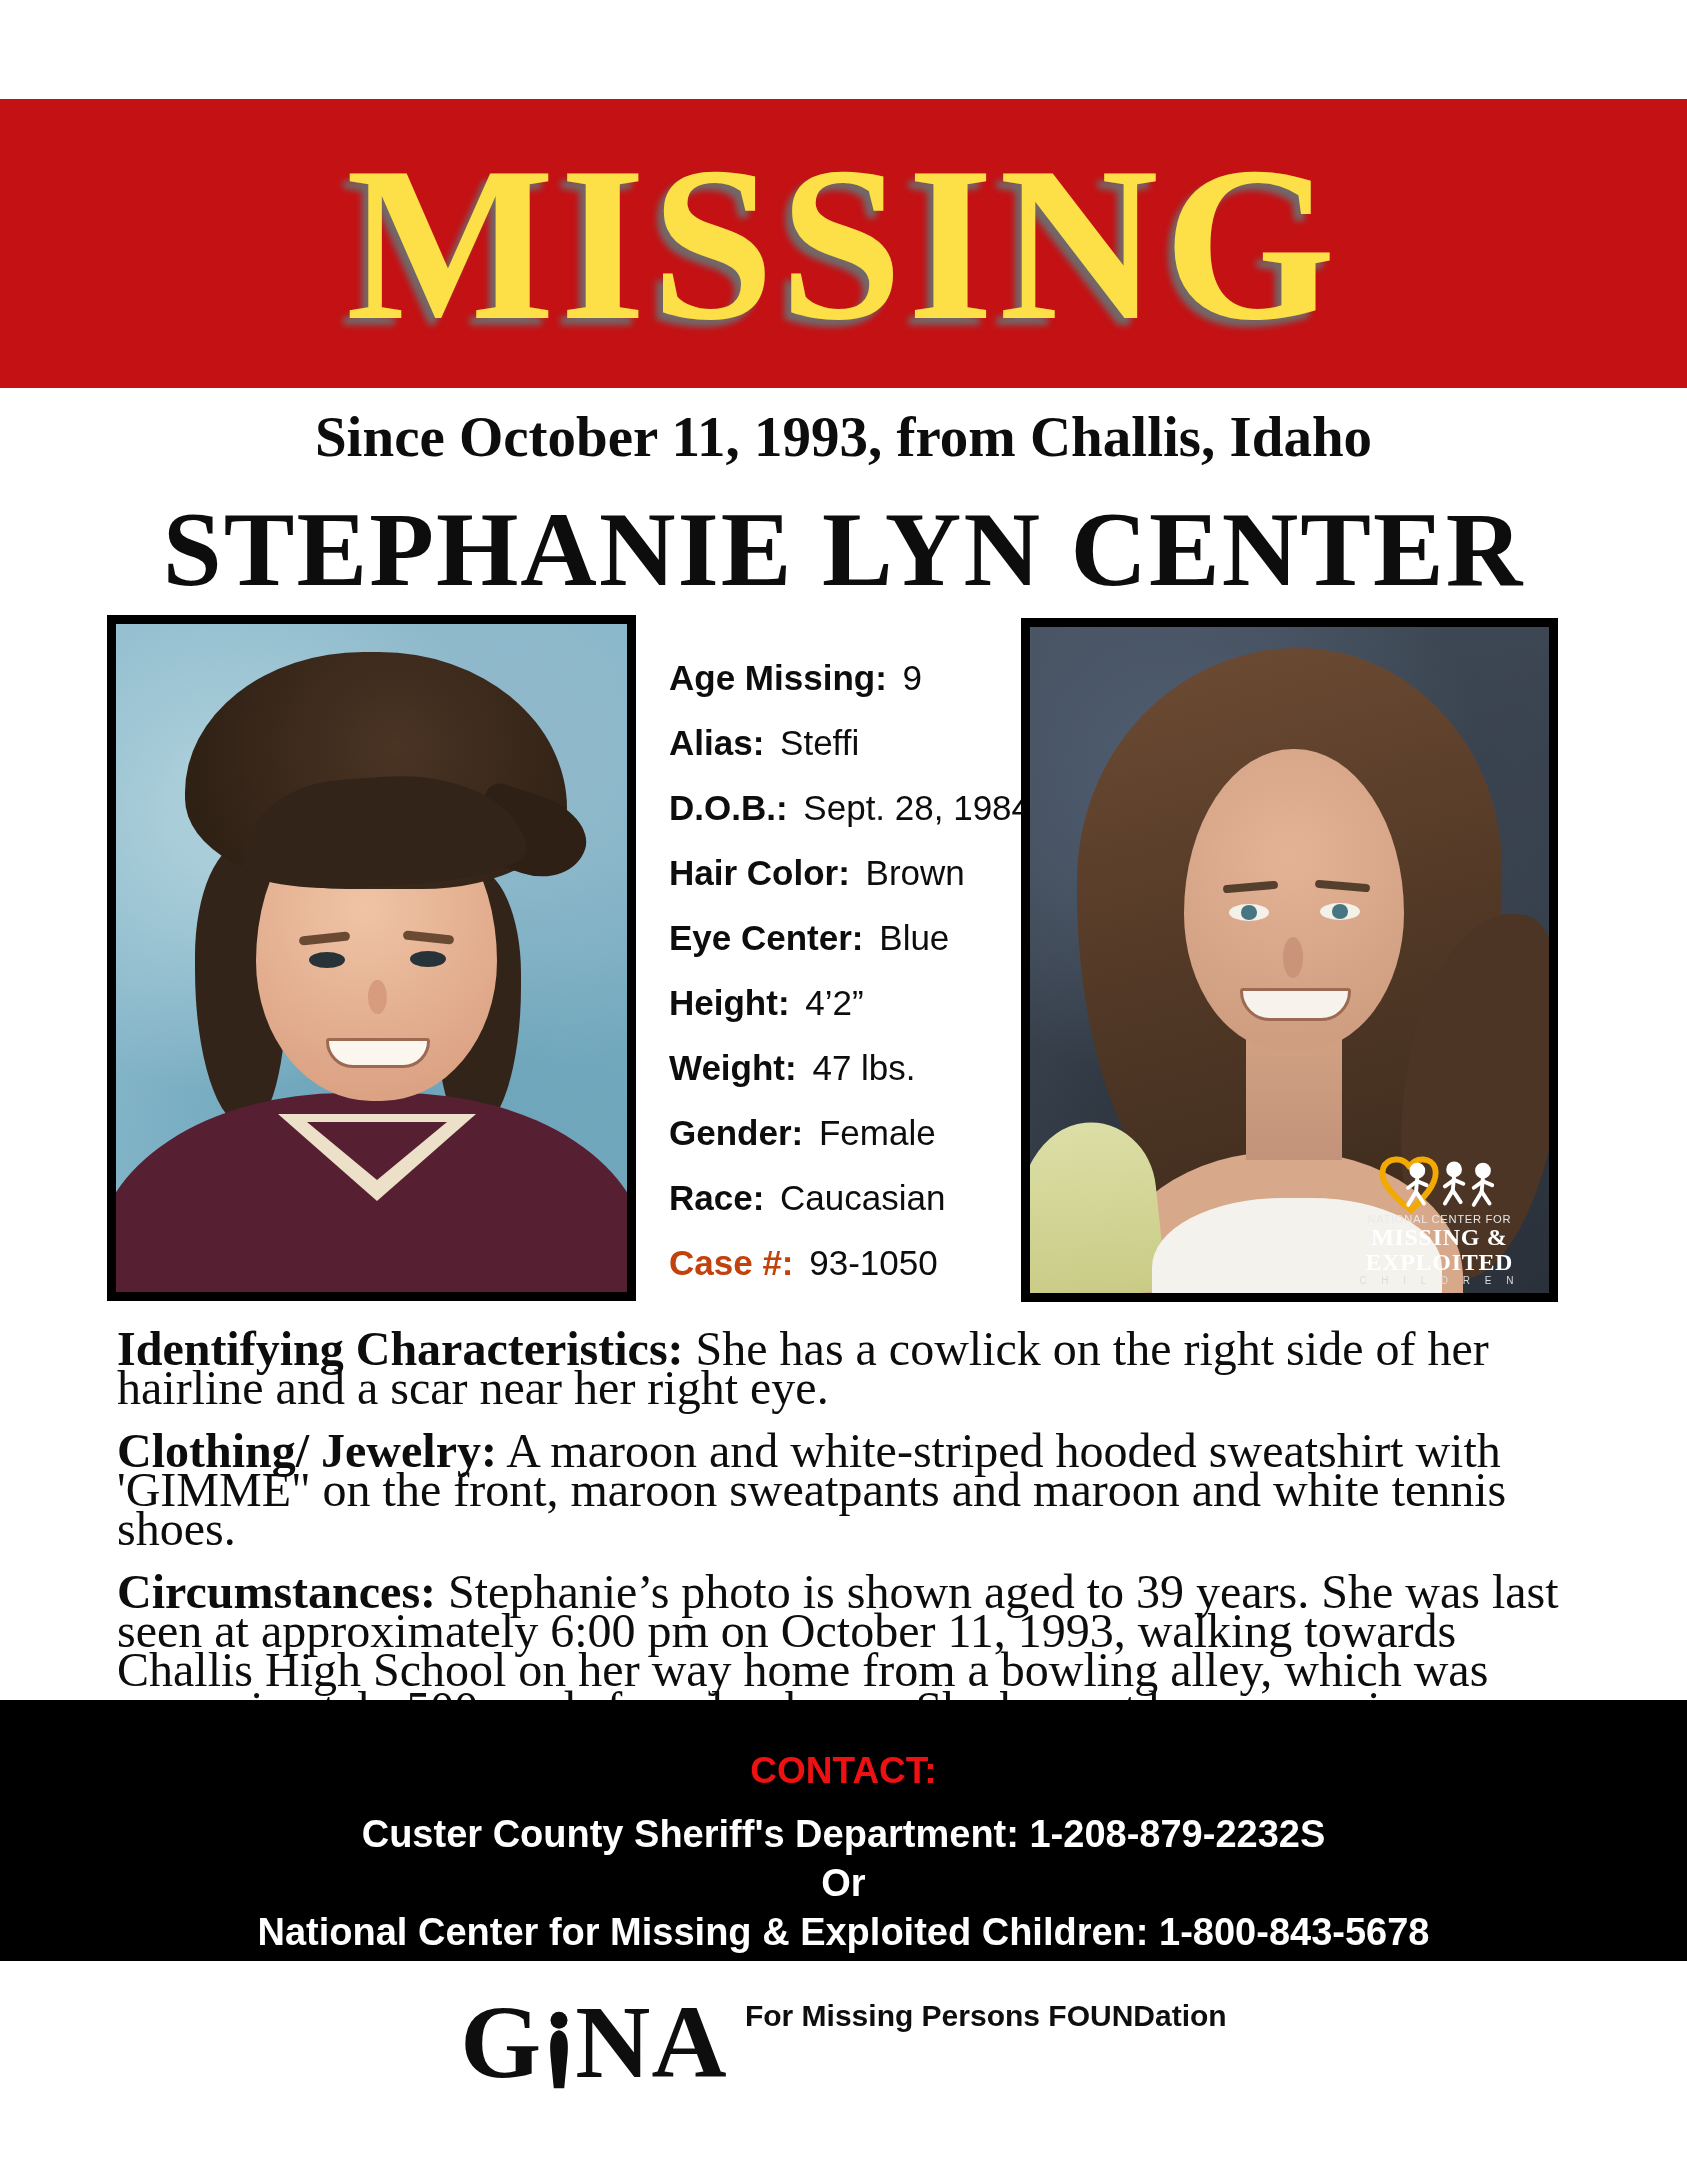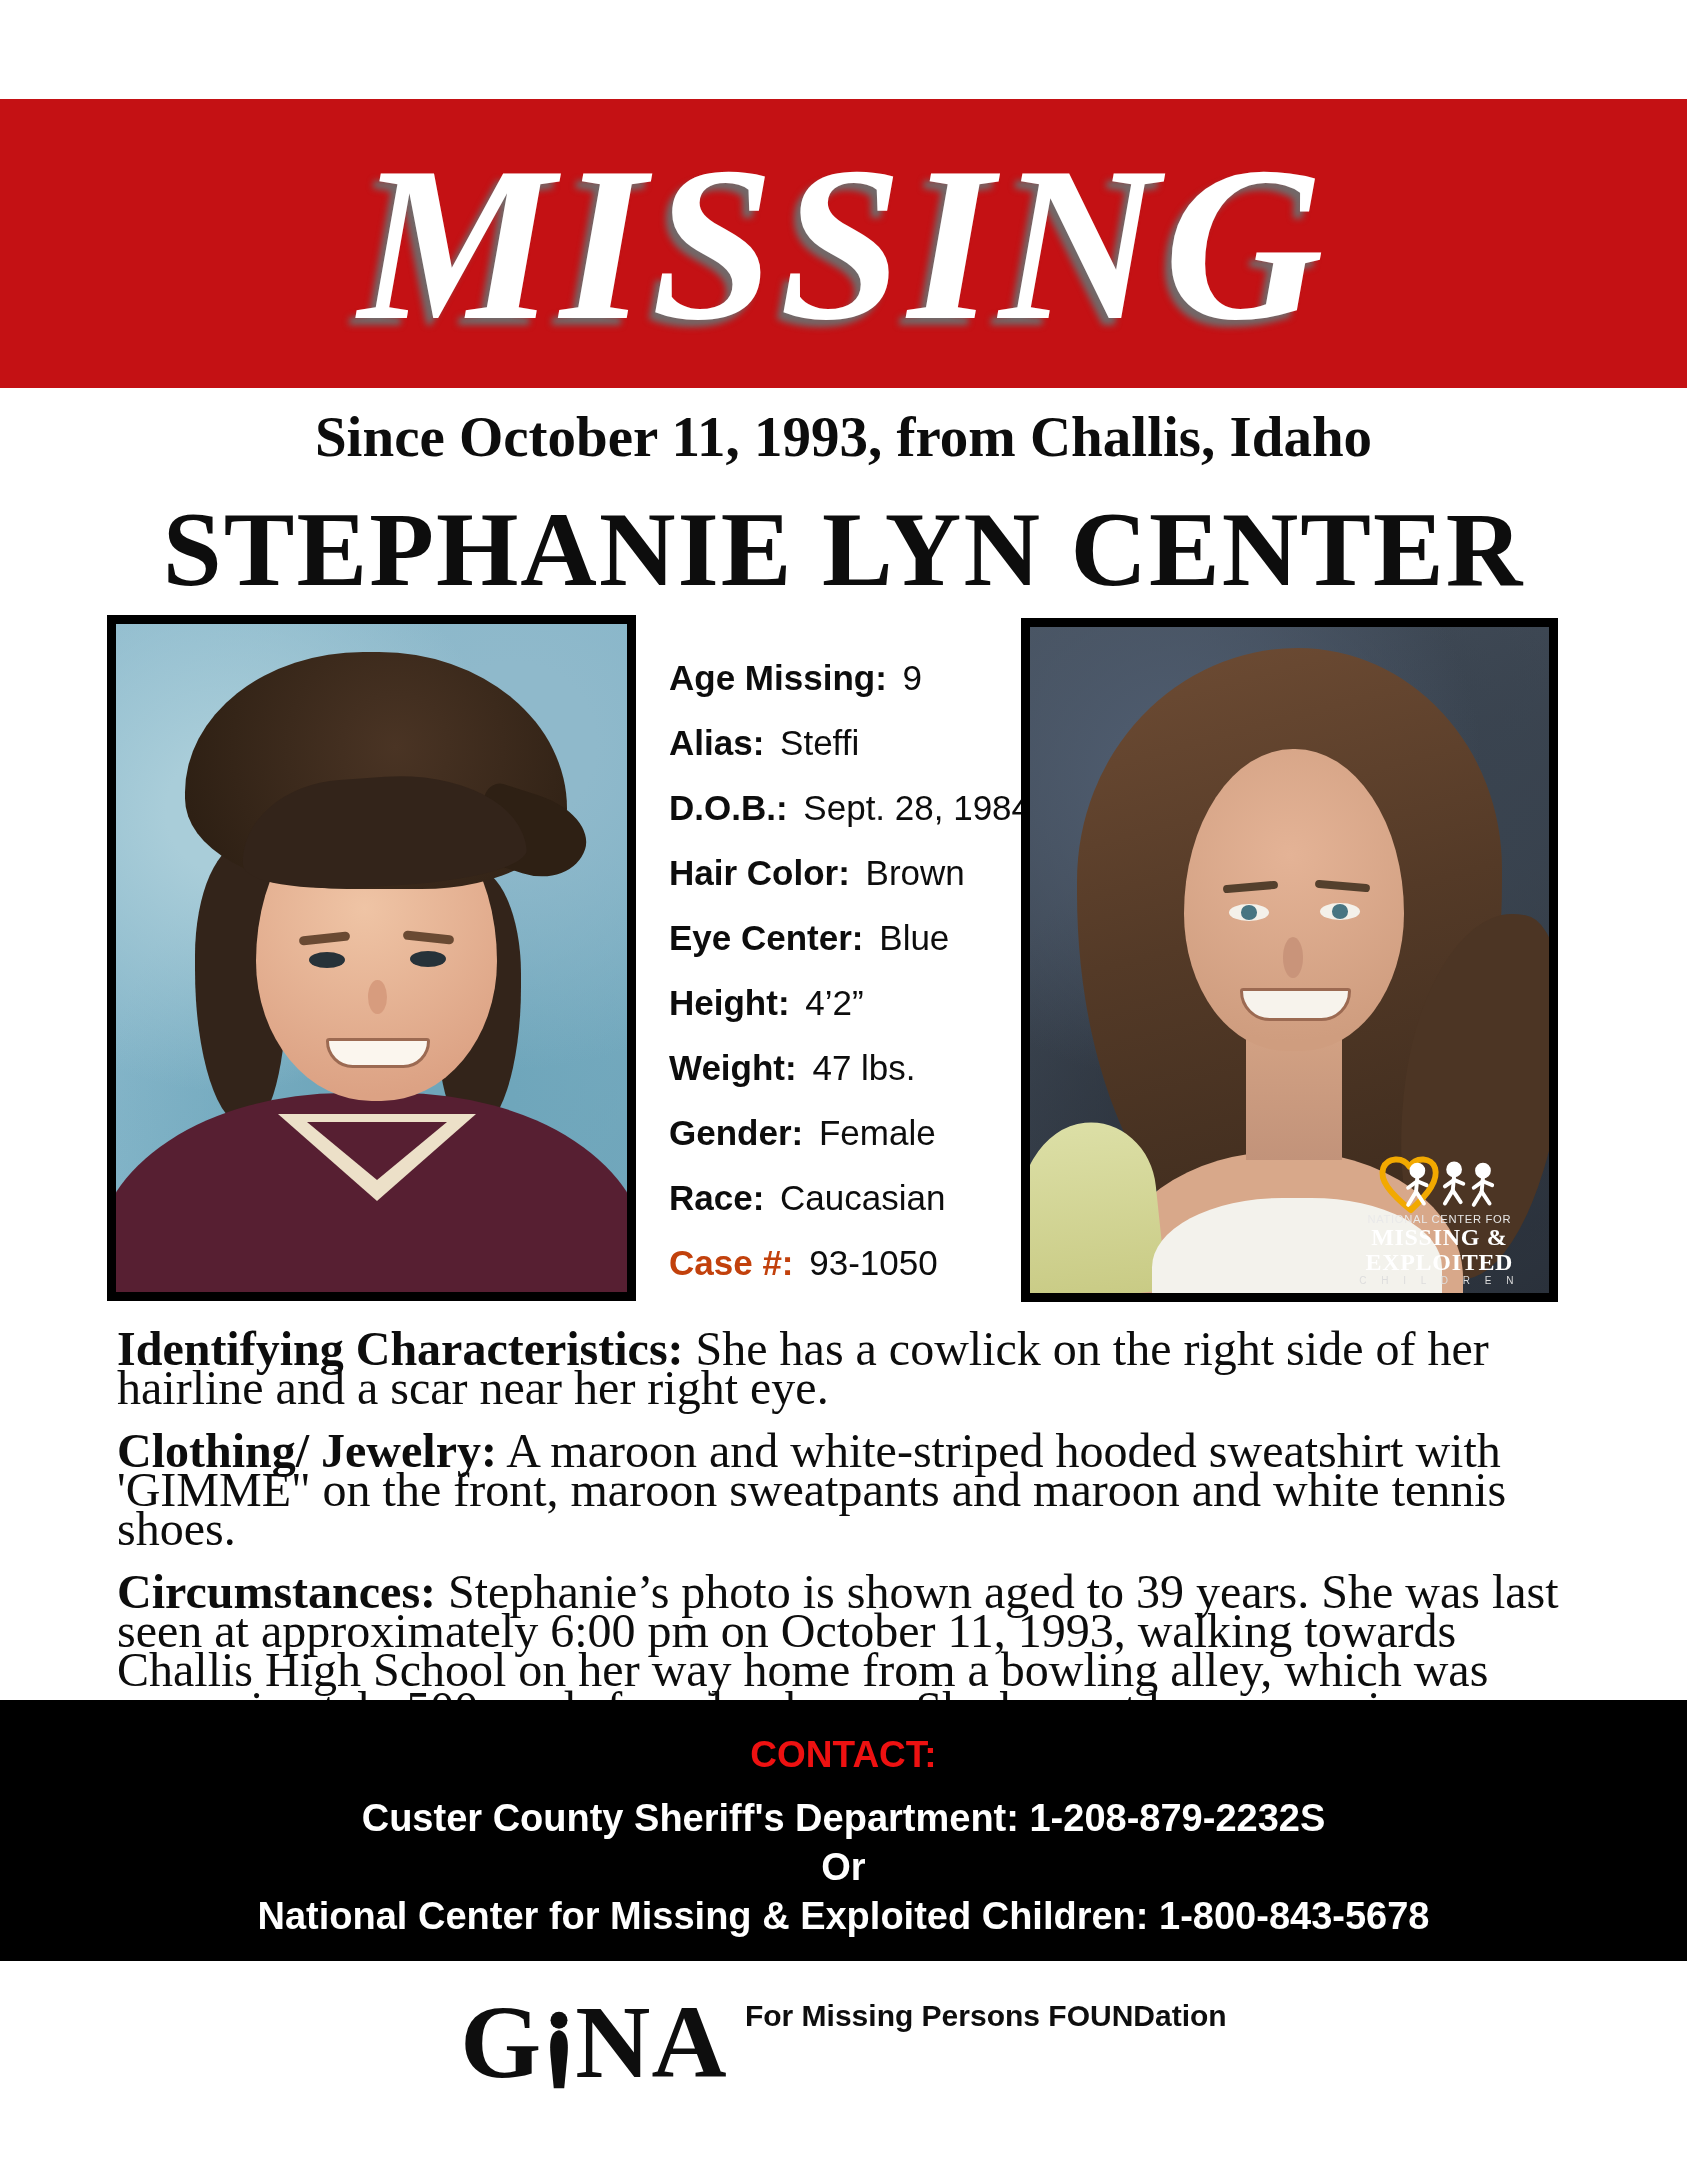--- a/index.html
+++ b/index.html
@@ -3,22 +3,22 @@
 <meta charset="utf-8">
 <title>MISSING</title>
 <style>
   html,body{margin:0;padding:0;background:#ffffff;}
   .page{position:relative;width:1687px;height:2183px;background:#ffffff;overflow:hidden;
         font-family:"Liberation Serif","DejaVu Serif",serif;}
 
   
   .banner{position:absolute;left:0;top:99px;width:1687px;height:289px;background:#c41114;
           display:flex;align-items:center;justify-content:center;}
-  .banner-title{font-size:221px;font-weight:bold;color:#ffffff;letter-spacing:5.3px;line-height:1;
-                text-shadow:-6.6px 6.6px 6.6px rgba(110,110,110,0.95);font-style:italic;}
+  .banner-title{font-size:221px;font-weight:bold;color:#fde047;letter-spacing:5.3px;line-height:1;
+                text-shadow:-6.6px 6.6px 6.6px rgba(110,110,110,0.95);}
 
   
   .subtitle{position:absolute;left:0;top:404px;width:1687px;text-align:center;
             font-size:57px;font-weight:bold;color:#0d0d0d;}
   .poster-name{position:absolute;left:0;top:489px;width:1687px;text-align:center;
             font-size:106px;font-weight:bold;letter-spacing:2px;color:#0d0d0d;}
 
   
   .photo{position:absolute;border:9.2px solid #000;box-sizing:border-box;overflow:hidden;}
   .photo-left{left:107px;top:615px;width:529px;height:686px;}
@@ -113,21 +113,21 @@
   .red-label{color:#c2410c;margin-top:36px;}
 
   
   .paras{position:absolute;left:117px;top:1329px;width:1470px;font-size:48px;line-height:39px;
      color:#0d0d0d;}
   .paras p{margin:0 0 24px 0;}
   .para-label{font-weight:bold;}
 
   
   .footer{position:absolute;left:0;top:1700px;width:1687px;height:261px;background:#000000;
-     display:flex;flex-direction:column;align-items:center;box-sizing:border-box;padding-top:34px;
+     display:flex;flex-direction:column;align-items:center;box-sizing:border-box;padding-top:50px;
      font-family:"Liberation Sans","DejaVu Sans",sans-serif;font-weight:bold;color:#ffffff;}
   .contact-heading{color:#ee1111;font-size:37px;margin-bottom:21px;}
   .contact-line{font-size:38px;margin-bottom:6px;}
 
   
   .gina{position:absolute;left:0;top:1990px;width:1687px;display:flex;justify-content:center;
      align-items:flex-start;}
   .gina-word{display:flex;align-items:flex-end;font-weight:bold;font-size:104px;line-height:1;
      color:#0e0e0e;letter-spacing:1.3px;}
   .gina-person{margin:0 1.3px 2.6px 1.3px;}

